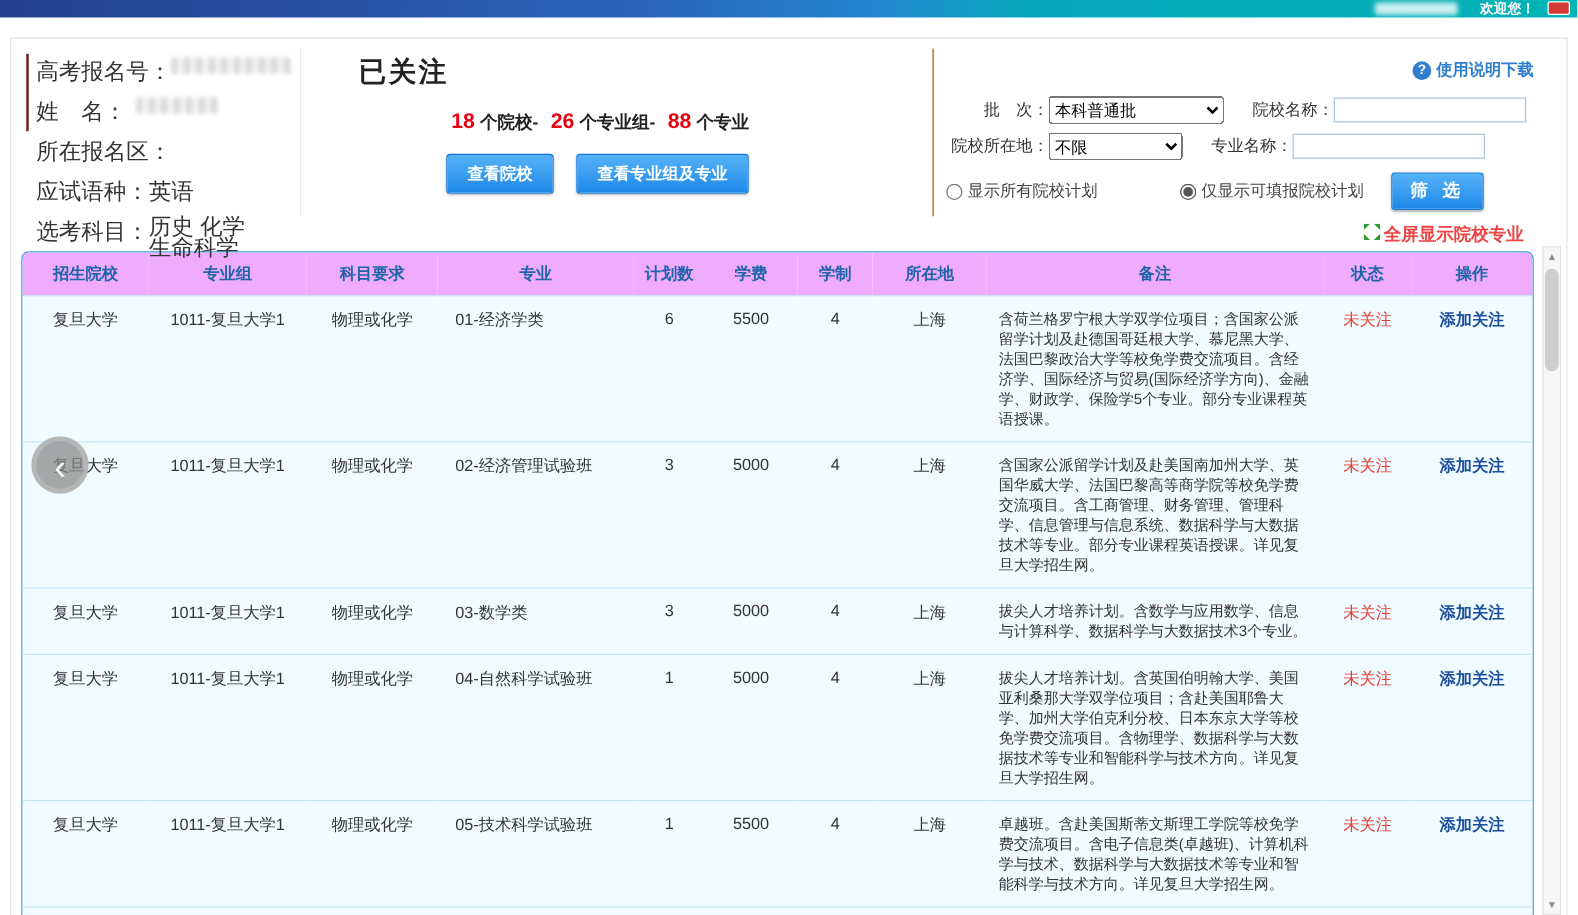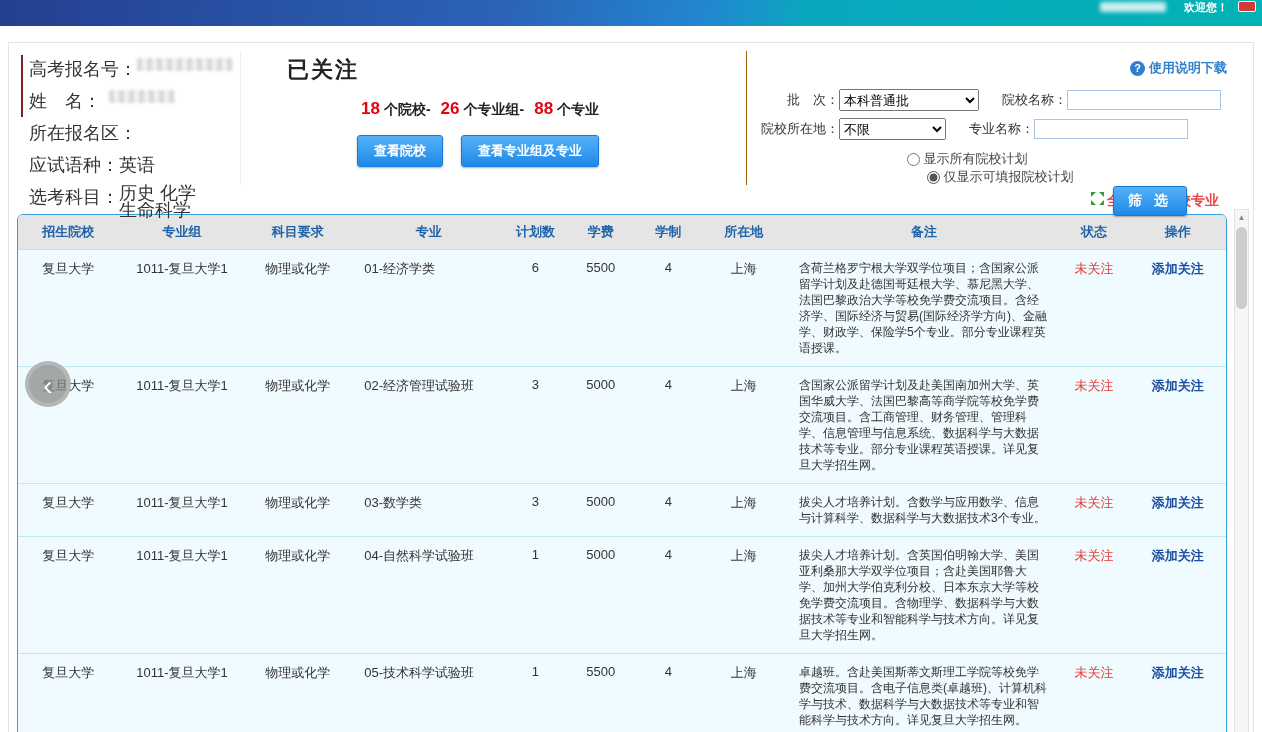--- a/index.html
+++ b/index.html
@@ -3,21 +3,21 @@
 <meta charset="utf-8">
 <style>
   * { box-sizing: border-box; }
   html,body { margin:0; padding:0; }
   body {
     width:1262px; height:732px; overflow:hidden; background:#fff;
     font-family:"Liberation Sans","DejaVu Sans",sans-serif; color:#333;
   }
   
   .topbar {
-    height:26px; position:relative;
+    height:14px; position:relative;
     background:linear-gradient(95deg,#243f8f 0%,#2b63b8 40%,#2287cf 56%,#0aa7c0 64%,#01b3b4 100%);
   }
   .topbar .welcome { position:absolute; right:34px; top:0; color:#fff; font-size:11px; line-height:14px; font-weight:bold; }
   .topbar .user-redacted { position:absolute; right:96px; top:2px; width:66px; height:10px; background:rgba(255,255,255,.8); filter:blur(2px); border-radius:2px; }
   .topbar .corner-badge { position:absolute; right:6px; top:1px; width:18px; height:11px; background:#d23b33; border-radius:2px; border:1px solid #fff; }
 
   
   .content-box { margin:16px 8px 0 8px; height:702px; border:1px solid #e3e3e3; border-bottom:none; background:#fff; position:relative; overflow:hidden; }
 
   
@@ -46,38 +46,38 @@
 
   .filters { flex:1; position:relative; padding:38px 0 0 10px; font-size:13px; }
   .help-link { position:absolute; top:8px; right:16px; color:#2f7fd1; font-weight:bold; font-size:13px; display:flex; align-items:center; gap:4px; text-decoration:none; cursor:pointer; }
   .q-icon { width:15px; height:15px; border-radius:50%; background:#2f7fd1; color:#fff; font-size:11px; font-weight:bold; text-align:center; line-height:15px; }
   .filter-row { display:flex; align-items:center; margin-bottom:7px; }
   .f-label { display:inline-block; width:82px; text-align:right; white-space:nowrap; }
   .f-label.second { width:78px; margin-left:10px; }
   select.batch { width:140px; height:22px; font-size:13px; font-family:Liberation Sans, sans-serif; }
   select.loc { width:107px; height:22px; font-size:13px; font-family:inherit; }
   input.txt { width:154px; height:20px; border:1px solid #a9c4e0; font-size:13px; font-family:inherit; padding:0 4px; }
-  .radio-row { display:flex; align-items:center; margin-top:10px; font-size:13px; color:#444;flex-direction:column; }
+  .radio-row { display:flex; align-items:center; margin-top:10px; font-size:13px; color:#444; }
   .radio-row label { display:flex; align-items:center; gap:4px; cursor:pointer; }
   .radio-row label.first { margin-right:66px; }
   .radio-row input { margin:0; accent-color:#555; }
   .filter-btn {
     margin-left:auto; margin-right:56px; padding:5px 14px; font-size:14px; font-weight:bold;
     background:linear-gradient(#55b2f7,#1e88e8); color:#fff; border:1px solid #167ad8; border-radius:3px;
     cursor:pointer; box-shadow:0 1px 2px rgba(0,0,0,.3); letter-spacing:4px; font-family:inherit;
   }
 
   
   .fullscreen-row { text-align:right; padding-right:34px; margin-top:6px; }
   .fullscreen-link { color:#ef4444; font-size:14px; font-weight:bold; display:inline-flex; align-items:flex-start; gap:3px; text-decoration:none; cursor:pointer; }
 
   
   .table-wrap { margin:4px 26px 0 8px; border:1px solid #37a0d8; border-radius:6px 6px 0 0; overflow:hidden; background:#fff; }
   table { width:100%; border-collapse:collapse; table-layout:fixed; }
-  thead th { color:#1f63a8; font-size:13px; font-weight:bold; padding:8px 4px; background:#e5e5e5; border-bottom:1px solid #bfe3f2; }
+  thead th { color:#1f63a8; font-size:13px; font-weight:bold; padding:8px 4px; background:#f0abfc; border-bottom:1px solid #bfe3f2; }
   tbody td { background:#f0fbff; font-size:13px; color:#333; padding:10px 6px; vertical-align:top; text-align:center; border-bottom:1px solid #c5e7f3; word-break:break-all; }
   td.left { text-align:left; padding-left:14px; }
   td.note { text-align:left; font-size:12px; line-height:16px; padding-left:10px; padding-right:10px; }
   td.status { color:#e33b33; }
   td.action a { color:#1d4fa0; font-weight:bold; text-decoration:none; cursor:pointer; }
 
   
   .scrollbar { position:absolute; right:4px; top:166px; bottom:0; width:15px; background:#f6f6f6; border:1px solid #e2e2e2; }
   .sb-arrow { position:absolute; left:0; width:13px; height:15px; color:#8a8a8a; font-size:8px; text-align:center; line-height:15px; cursor:pointer; }
   .sb-up { top:0; } .sb-down { bottom:0; }

